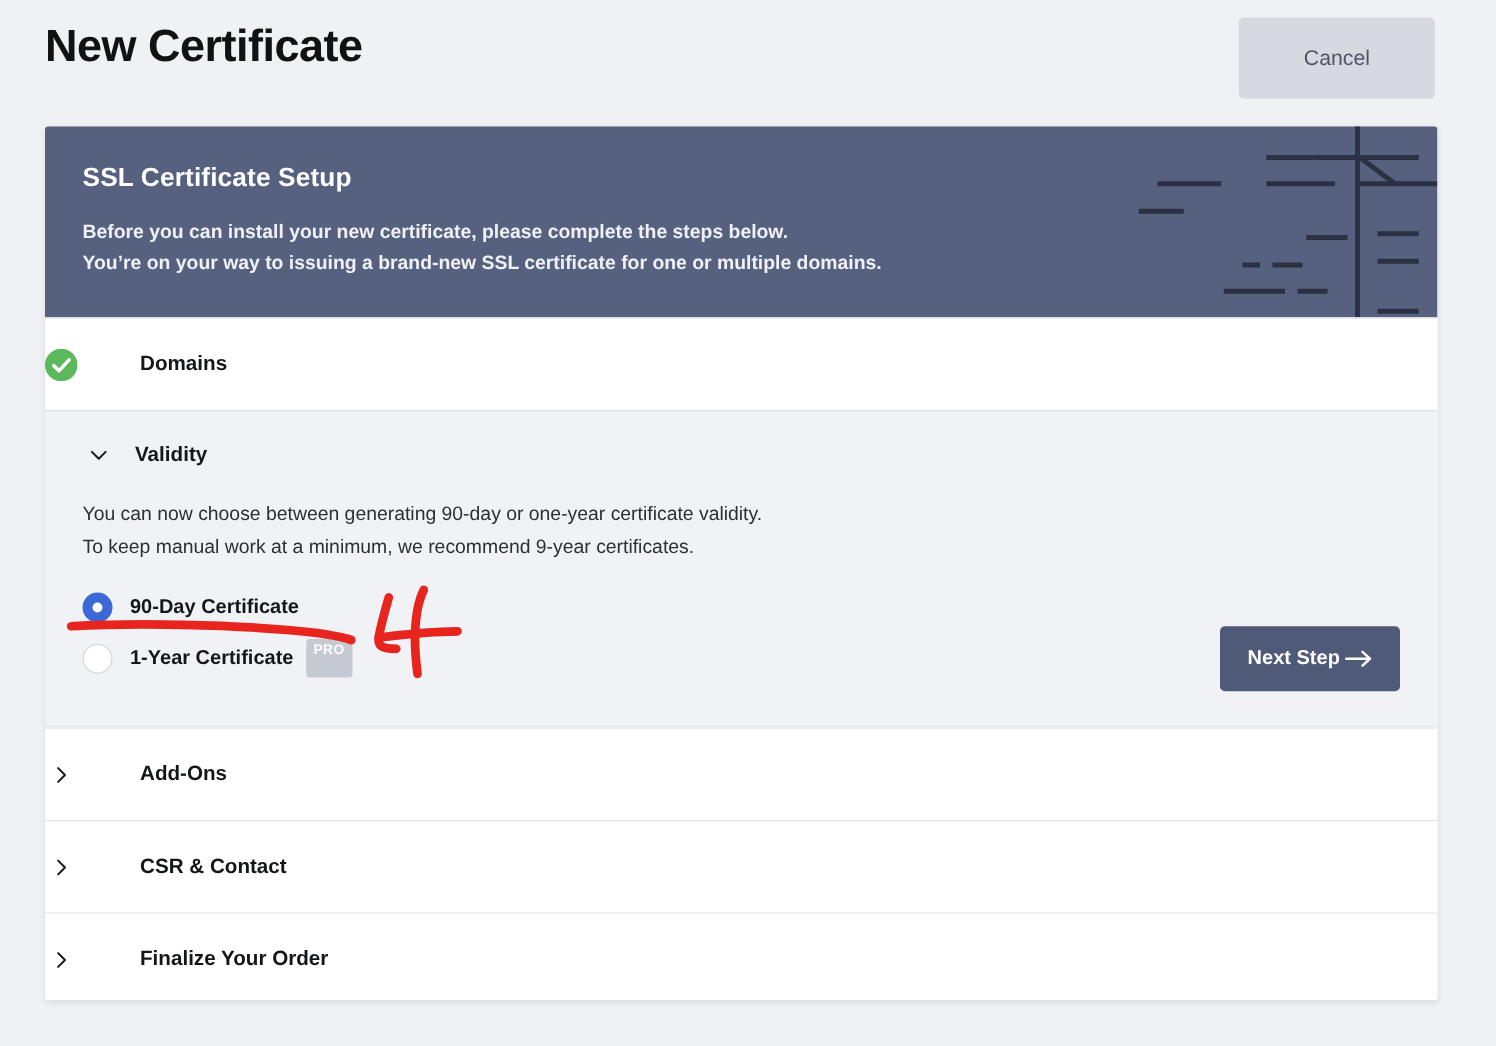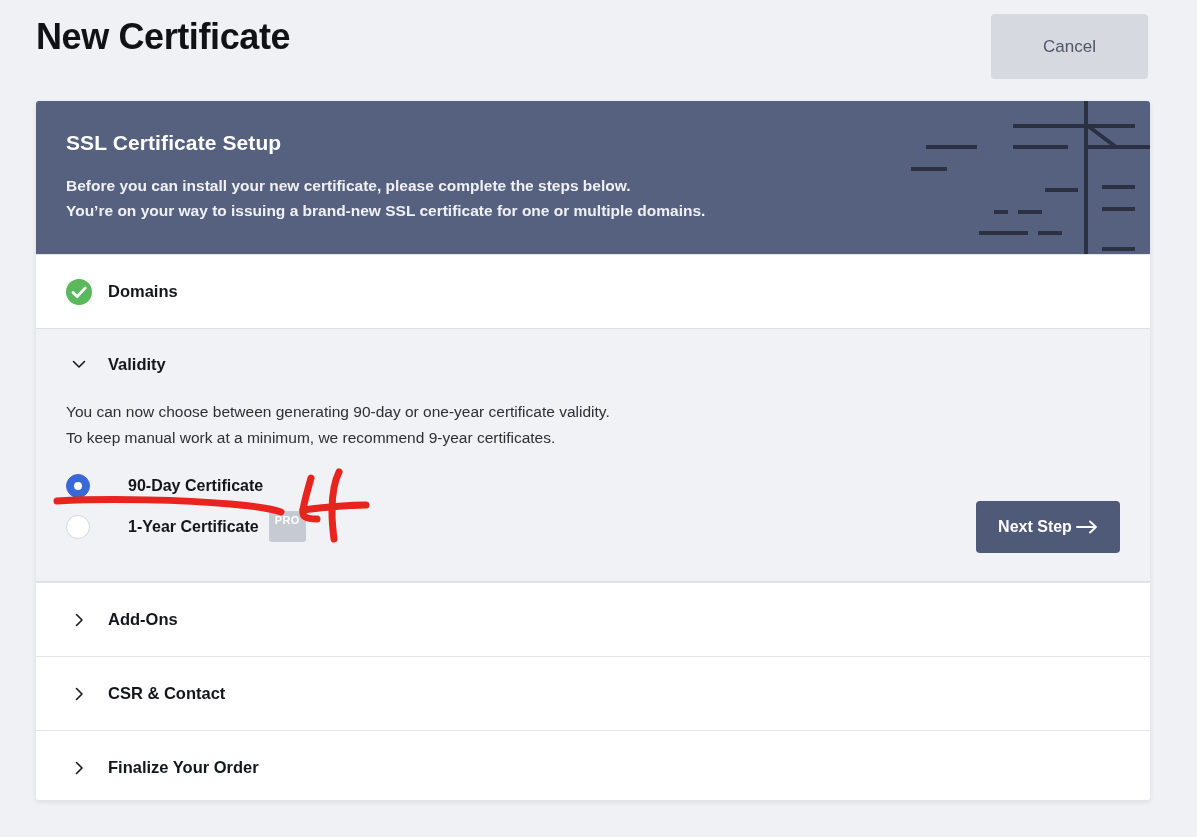--- a/index.html
+++ b/index.html
@@ -100,24 +100,24 @@
     height: 153px;
     pointer-events: none;
   }
 
   
   .step-row {
     position: relative;
     display: flex;
     align-items: center;
     height: 74px;
-    padding-left: 30px;
     background: #ffffff;
     border-top: 1px solid #e3e5ea;
     cursor: pointer;
+    gap: 34px;
   }
   .step-row:first-of-type { border-top: none; }
   .step-label {
     font-size: 16.5px;
     font-weight: bold;
     color: #14161a;
     margin-left: 0;
   }
   .chev {
     width: 26px;
@@ -186,21 +186,20 @@
     background: #ffffff;
   }
   .radio.off {
     background: #ffffff;
     border: 1px solid #d3d6dd;
   }
   .radio-label {
     font-size: 16px;
     font-weight: bold;
     color: #14161a;
-    margin-left: 24px;
   }
   .pro-badge {
     display: inline-block;
     margin-left: 10px;
     background: #c6cad3;
     color: #ffffff;
     font-size: 11px;
     font-weight: bold;
     letter-spacing: 0.4px;
     border-radius: 3px;

